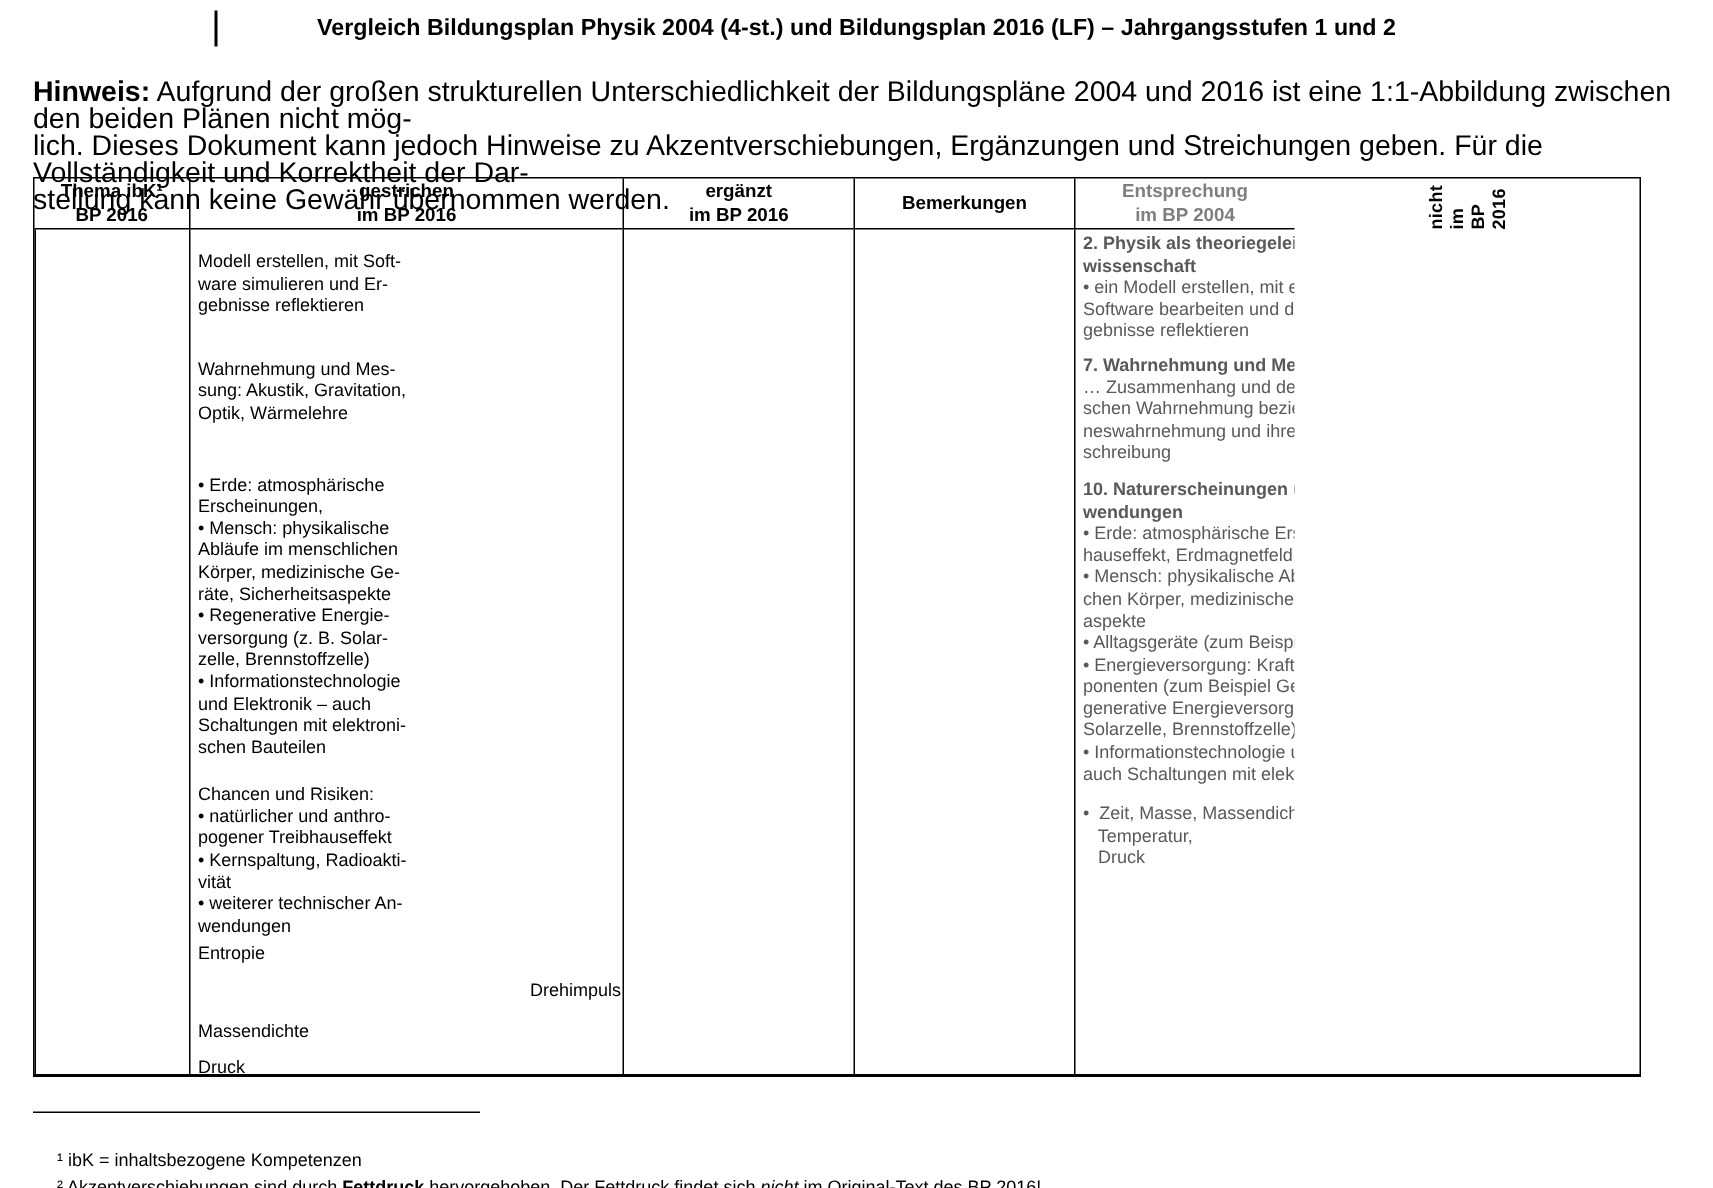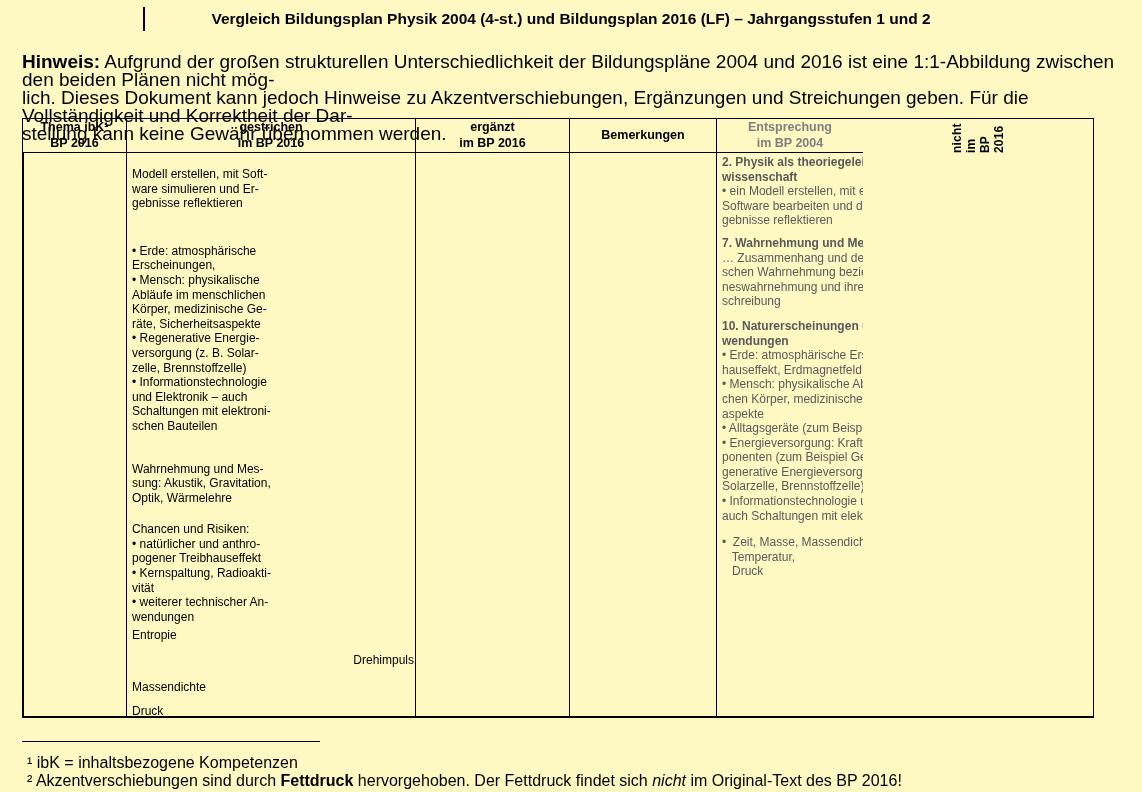--- a/index.html
+++ b/index.html
@@ -1,17 +1,17 @@
 <!DOCTYPE html>
 <html style="--ents-header: #7f7f7f; --ents-text: #595959;"><head>
 <meta charset="utf-8">
 <style>
   html,body{margin:0;padding:0;background:#e8e8e8;}
   .page{
-    position:relative; width:1142px; height:792px; background:#fef9c3;
+    position:relative; width:1142px; height:792px; background:#ffffff;
     overflow:hidden; color:#000;
     font-family:"Liberation Sans","DejaVu Sans",sans-serif;
   }
   
   .title{
     position:absolute; top:9px; left:0; width:1142px; margin:0;
     text-align:center; font-size:15.5px; font-weight:bold; line-height:20px;
   }
   .caret{
     position:absolute; left:143px; top:7px; width:1.5px; height:24px; background:#000;
@@ -54,21 +54,21 @@
   }
   .shead{font-weight:bold;}
   .shead:empty{display:none;}
   
   .g1{margin-top:28px;} .g2{margin-top:33px;} .g3{margin-top:17px;}
   .g4{margin-top:4px;}  .g5{margin-top:10px;text-align:right;} .g6{margin-top:12px;} .g7{margin-top:10px;}
   .s1{margin-top:8px;} .s2{margin-top:10px;} .s3{margin-top:14px;}
   .s4{margin-top:2px;} .s5{margin-top:12px;}
   
   .fn-sep{position:absolute; left:22px; top:741px; width:298px; height:0; border-top:1.5px solid #000;}
-  .fn{position:absolute; left:22px; margin:5px; font-size:16px; line-height:17px;}
+  .fn{position:absolute; left:22px; margin:16px; font-size:12px; line-height:17px;}
   .fn1{top:749px;} .fn2{top:767px;}
 </style>
 </head>
 <body>
 
 <div class="page">
 
   <div class="caret"></div>
   <h1 class="title">Vergleich Bildungsplan Physik 2004 (4-st.) und Bildungsplan 2016 (LF) – Jahrgangsstufen 1 und 2</h1>
 
@@ -104,36 +104,36 @@
     </div>
 
     <div class="bcell bl">
       <span></span>
     </div>
 
     <div class="bcell bl cell-gestr">
       <div class="blk">Modell erstellen, mit Soft-
 ware simulieren und Er-
 gebnisse reflektieren</div>
+      <div class="blk g1">Wahrnehmung und Mes-
+sung: Akustik, Gravitation,
+Optik, Wärmelehre</div>
       <div class="blk g2">• Erde: atmosphärische
 Erscheinungen,
 • Mensch: physikalische
 Abläufe im menschlichen
 Körper, medizinische Ge-
 räte, Sicherheitsaspekte
 • Regenerative Energie-
 versorgung (z. B. Solar-
 zelle, Brennstoffzelle)
 • Informationstechnologie
 und Elektronik – auch
 Schaltungen mit elektroni-
 schen Bauteilen</div>
-      <div class="blk g1">Wahrnehmung und Mes-
-sung: Akustik, Gravitation,
-Optik, Wärmelehre</div>
       <div class="blk g3">Chancen und Risiken:
 • natürlicher und anthro-
 pogener Treibhauseffekt
 • Kernspaltung, Radioakti-
 vität
 • weiterer technischer An-
 wendungen</div>
       <div class="blk g4">Entropie</div>
       <div class="blk g5">Drehimpuls</div>
       <div class="blk g6">Massendichte</div>

